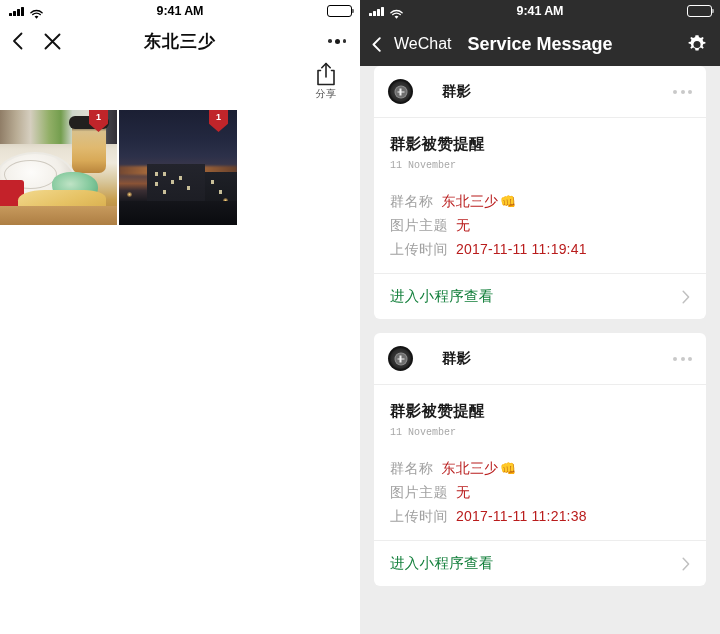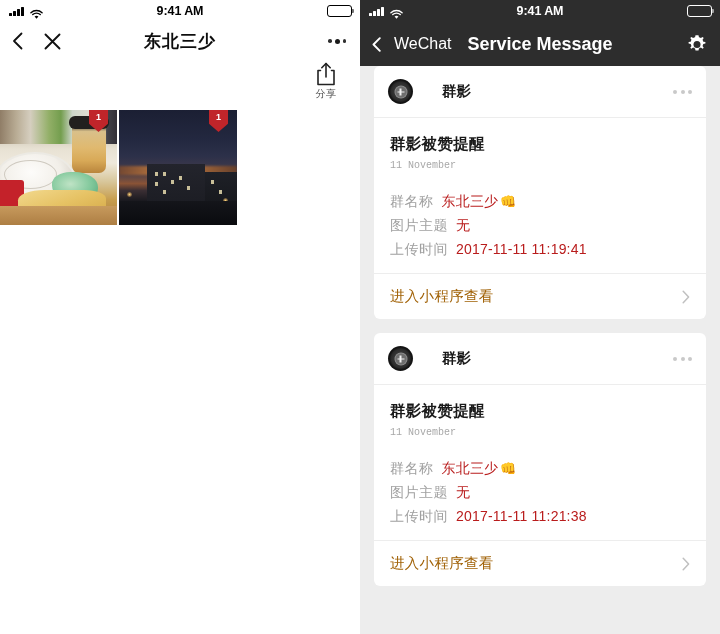--- a/index.html
+++ b/index.html
@@ -382,21 +382,21 @@
 
   .card-footer {
     border-top: 1px solid #ededed;
     padding: 13px 16px;
     display: flex;
     align-items: center;
     cursor: pointer;
   }
   .card-footer-label {
     font-size: 14.5px;
-    color: #a16207;
+    color: #15803d;
     letter-spacing: .3px;
   }
   .footer-chev {
     margin-left: auto;
     width: 8px; height: 14px;
     display: block;
   }
 </style>
 </head>
 <body>

